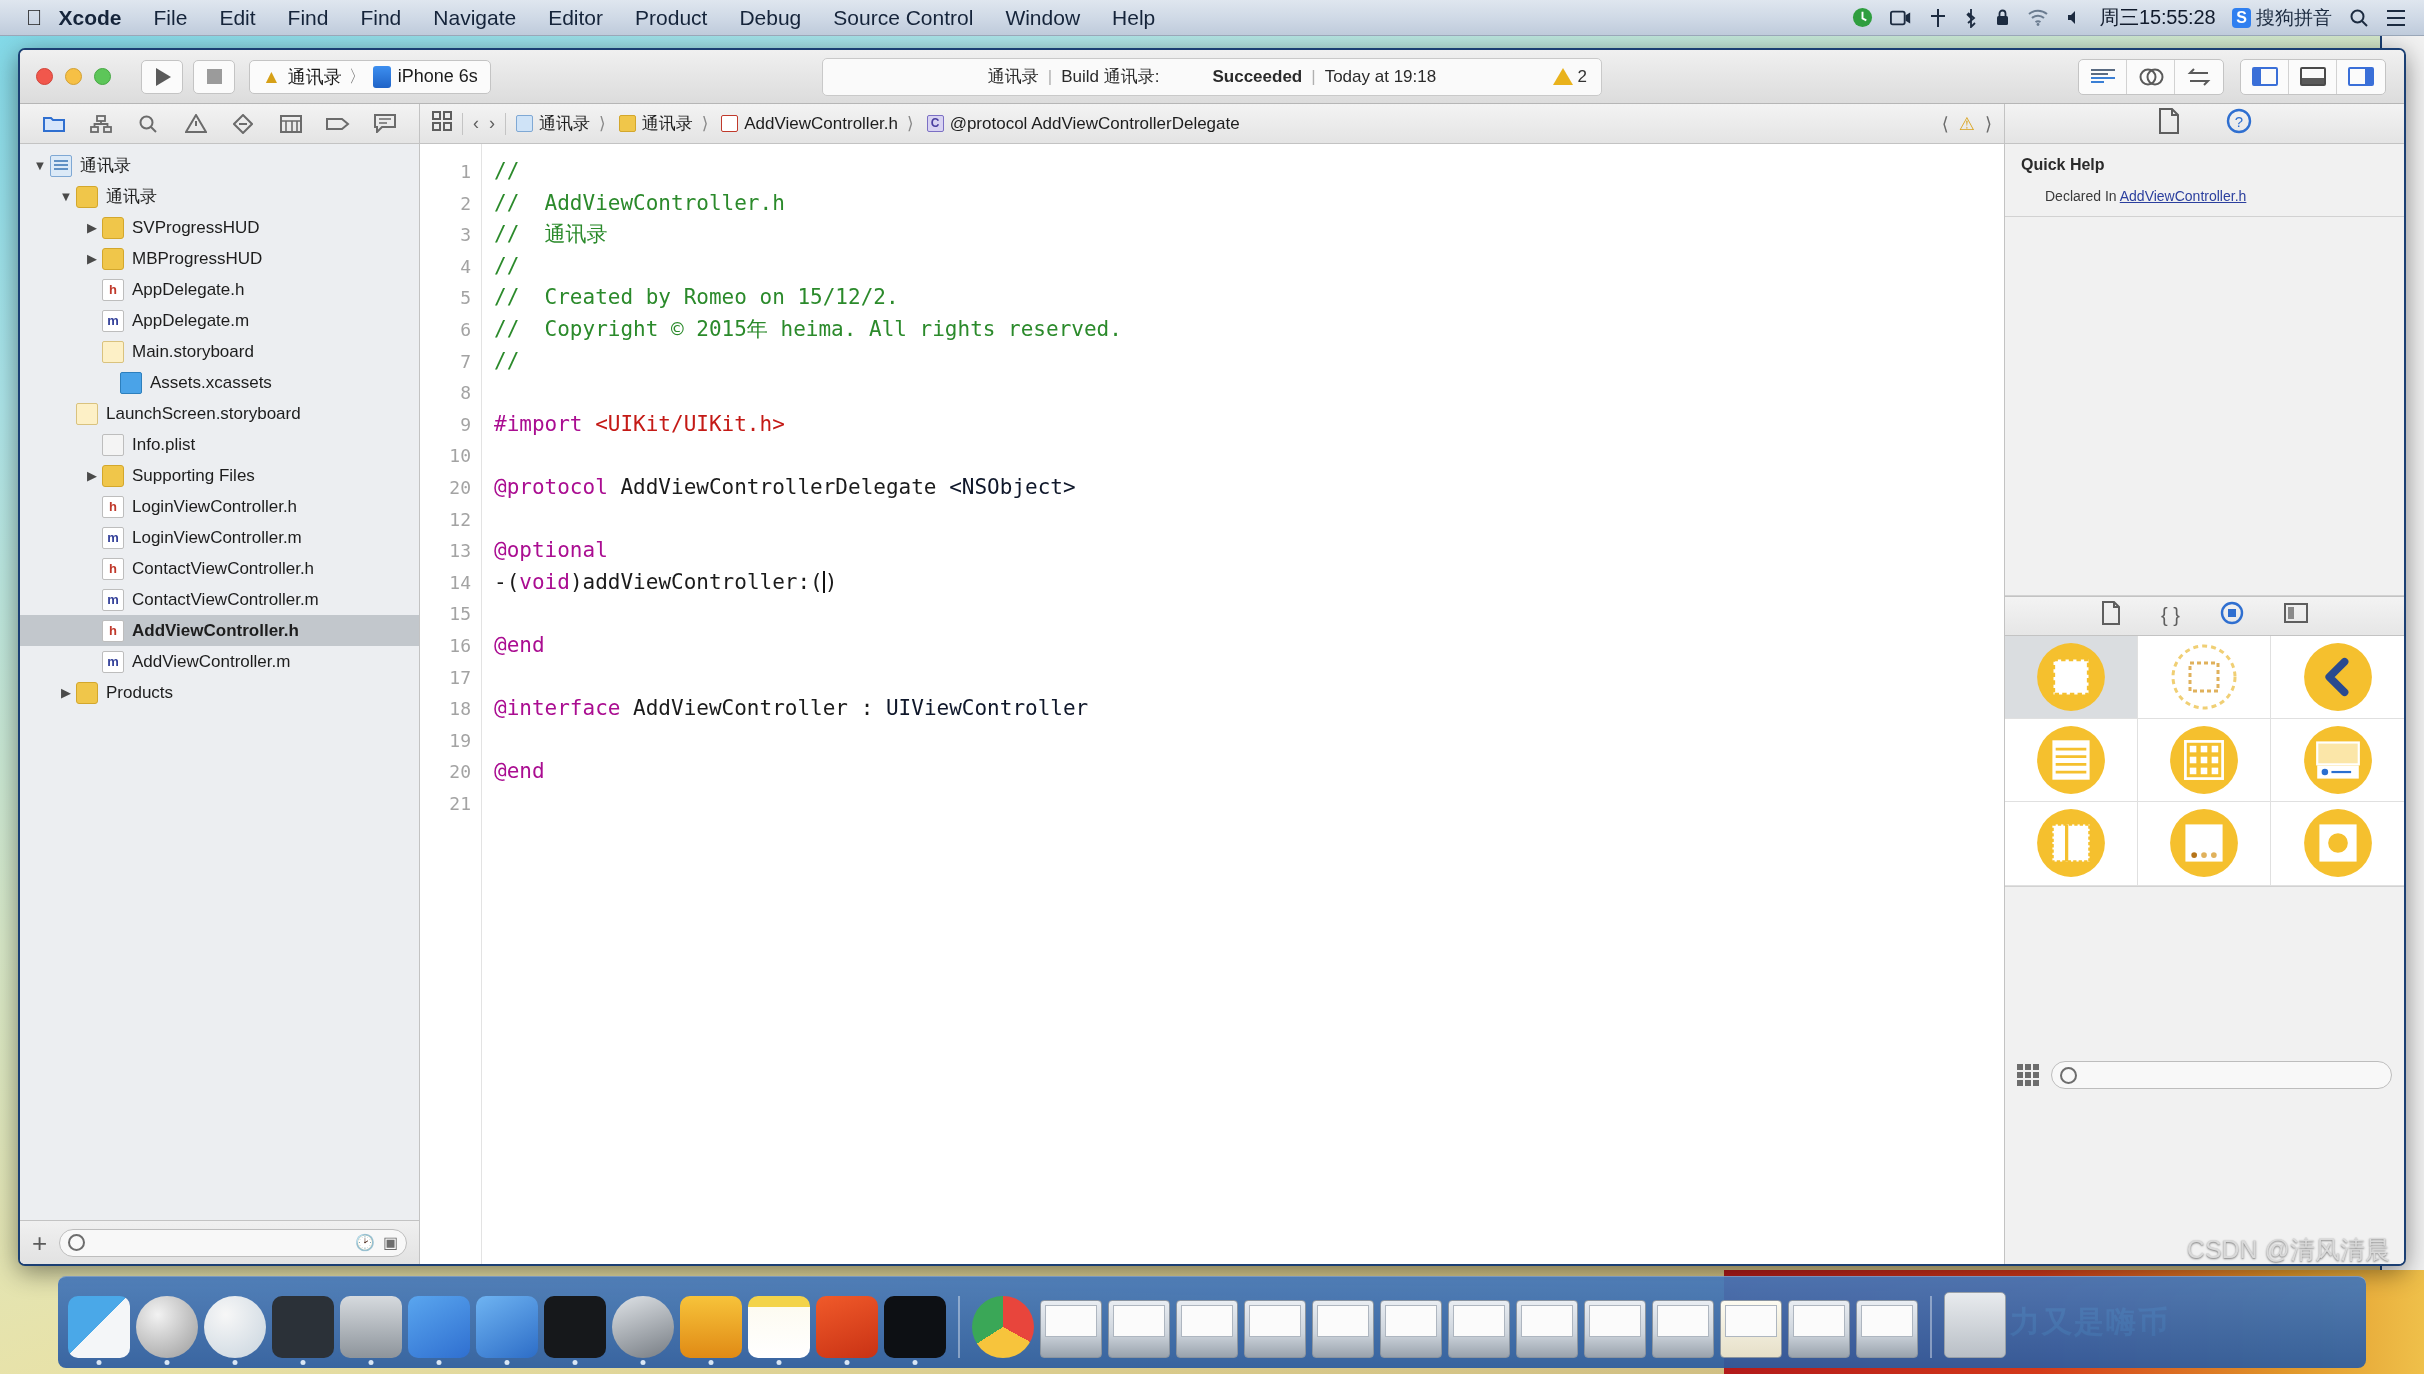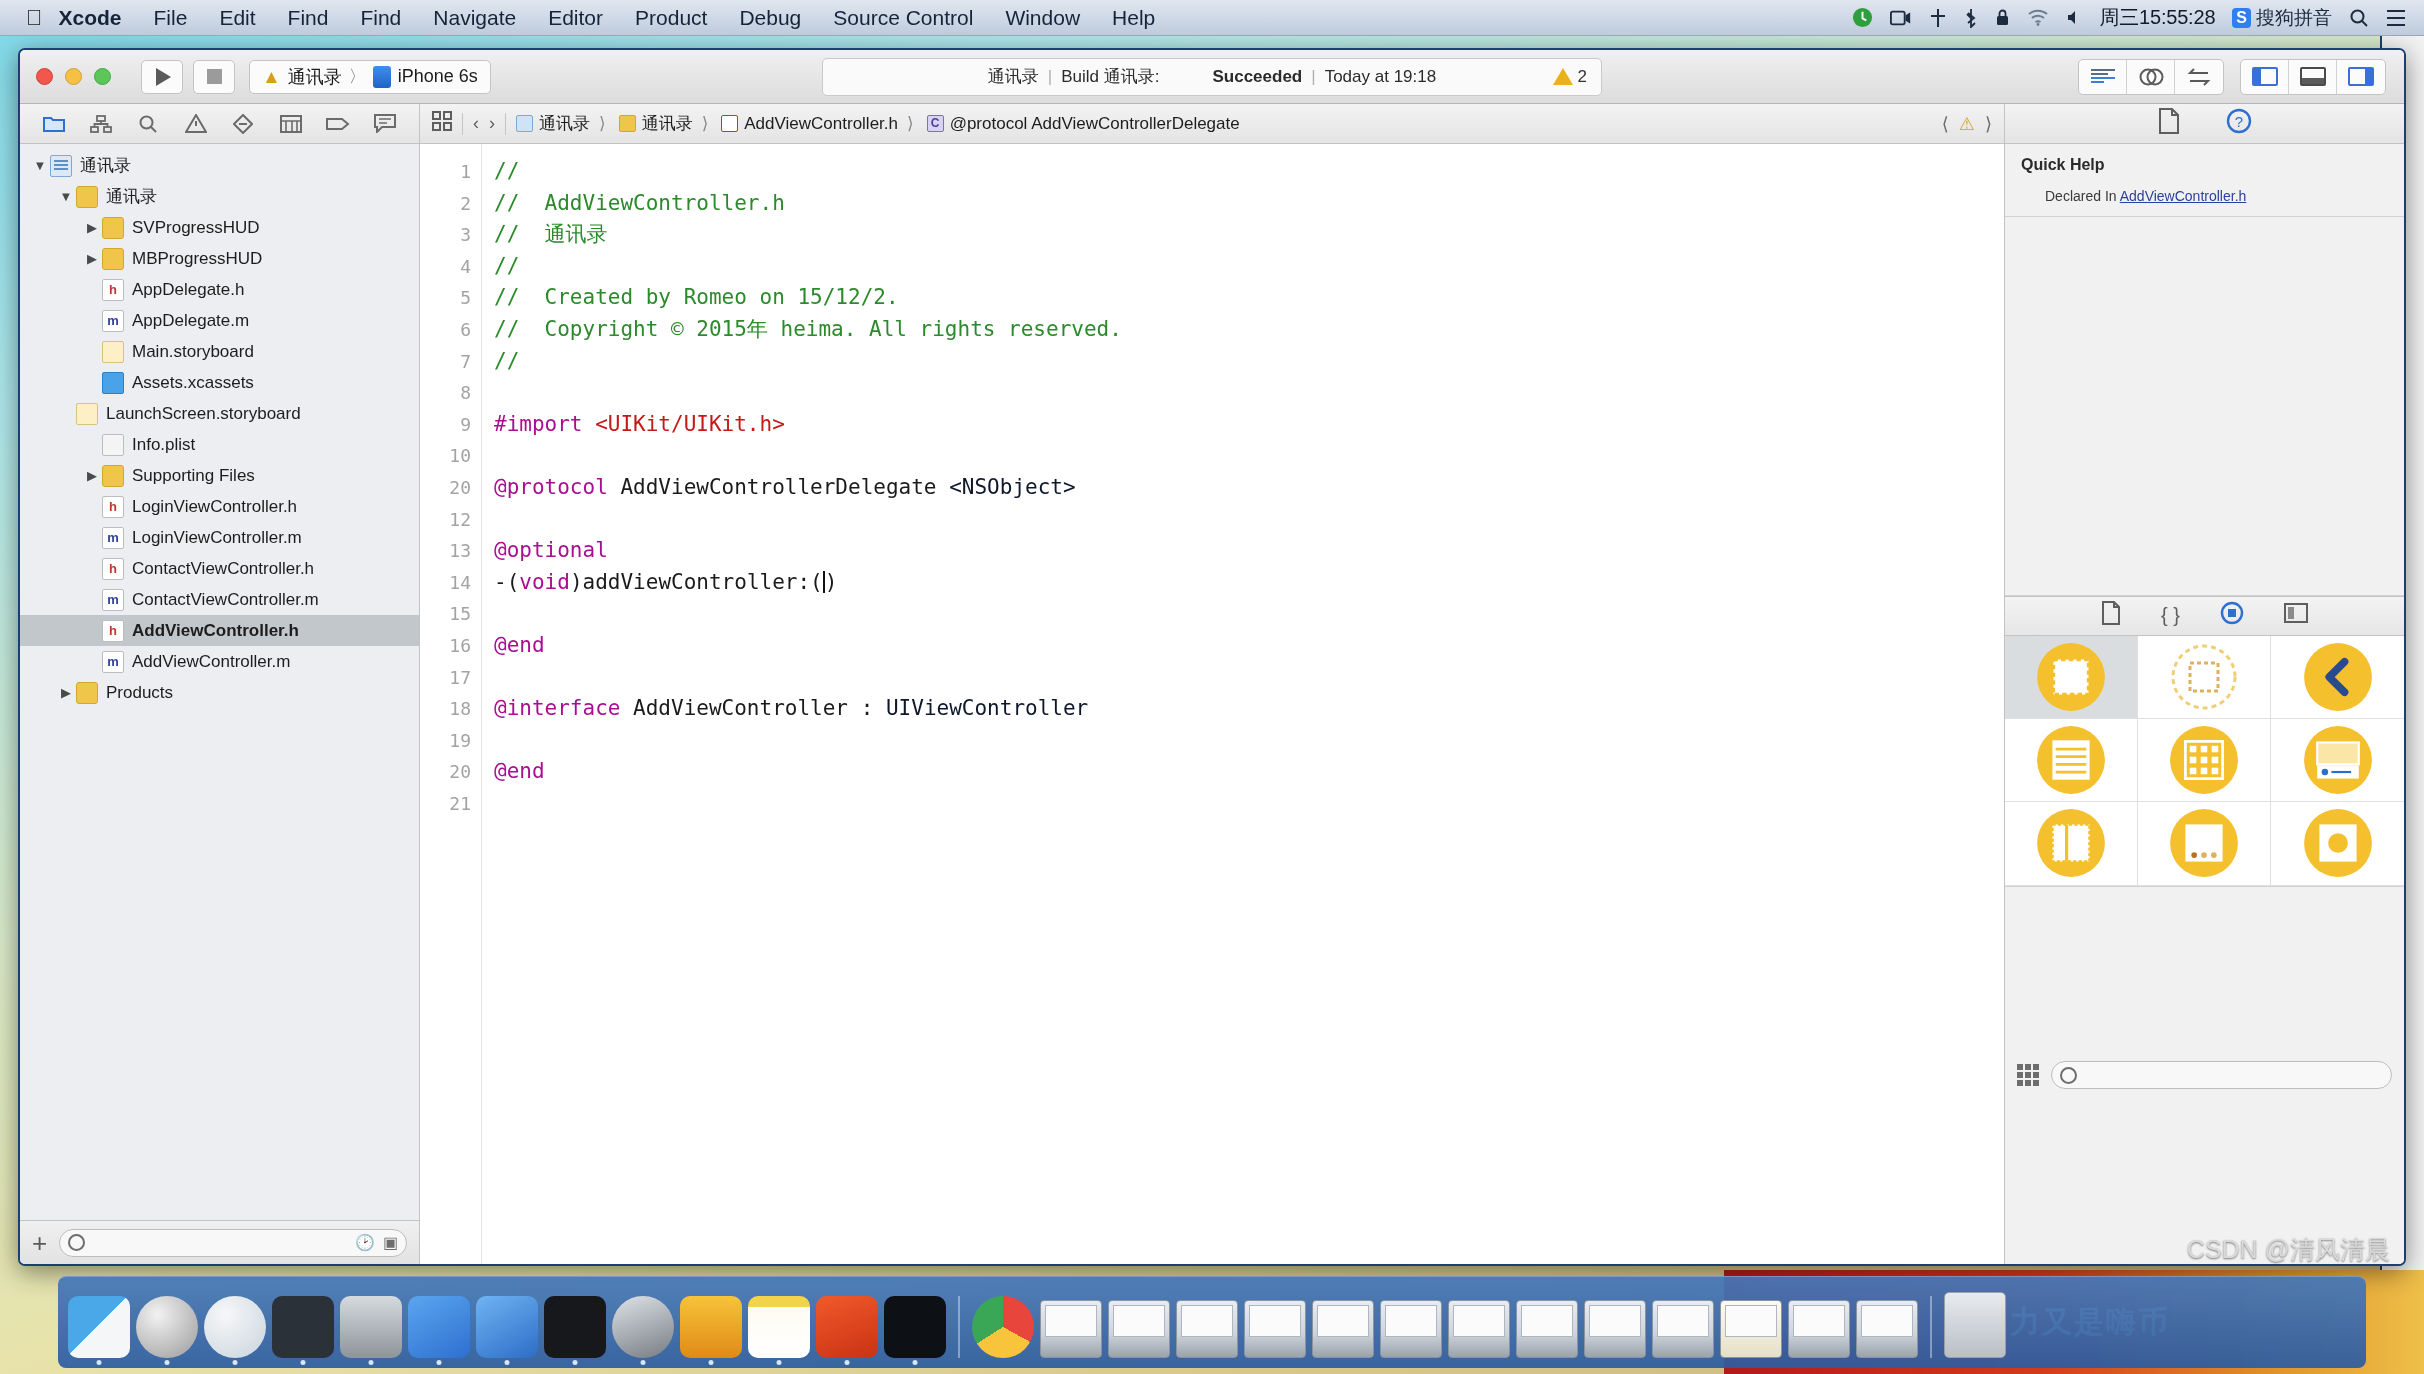--- a/index.html
+++ b/index.html
@@ -468,21 +468,21 @@
             <div class="row" style="padding-left: 62px;">
               <span class="tw"></span>
               <span class="fico ic-m">m</span>
               <span>AppDelegate.m</span>
             </div>
             <div class="row" style="padding-left: 62px;">
               <span class="tw"></span>
               <span class="fico ic-sb"></span>
               <span>Main.storyboard</span>
             </div>
-            <div class="row" style="padding-left: 62px;">
+            <div class="row" style="padding-left: 80px;">
               <span class="tw"></span>
               <span class="fico ic-xc"></span>
               <span>Assets.xcassets</span>
             </div>
             <div class="row" style="padding-left: 36px;">
               <span class="tw"></span>
               <span class="fico ic-sb"></span>
               <span>LaunchScreen.storyboard</span>
             </div>
             <div class="row" style="padding-left: 62px;">

